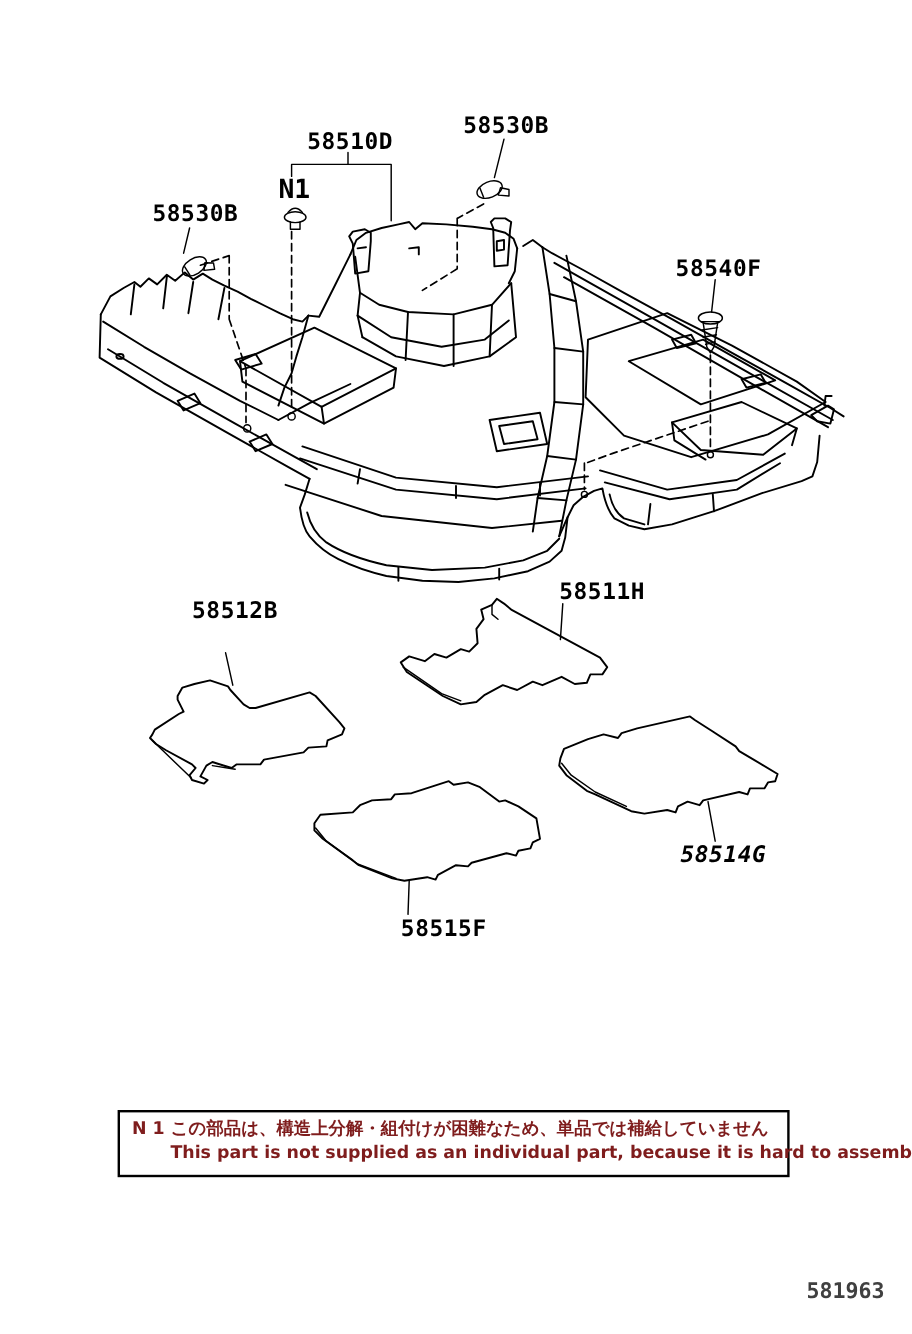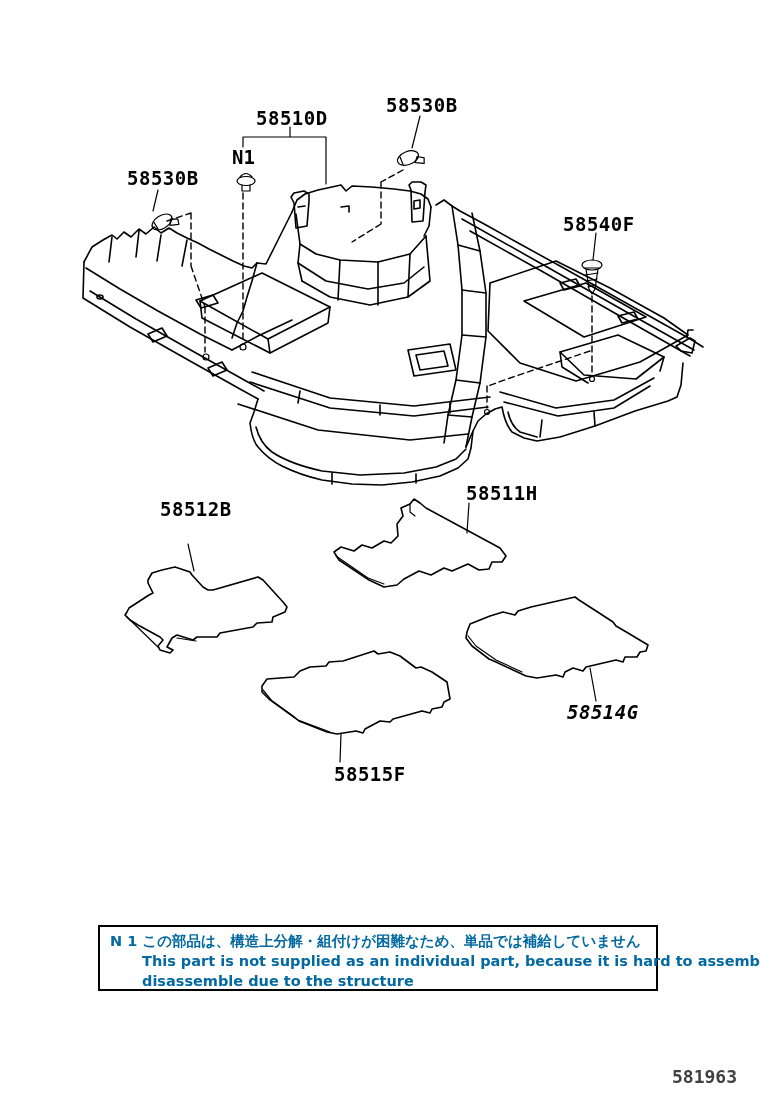--- a/index.html
+++ b/index.html
@@ -6,29 +6,29 @@
   .page {
     position:relative; width:760px; height:1112px; margin:0 auto;
     background:#ffffff; overflow:hidden;
     font-family:"DejaVu Sans Mono","Liberation Mono",monospace;
   }
   .page svg { position:absolute; left:0; top:0; }
   .plabel {
     position:absolute; font-weight:bold; font-size:19px; line-height:1;
     color:#000; white-space:nowrap; letter-spacing:0.5px;
   }
-  .plabel.small { font-size:19px; letter-spacing:0; }
+  .plabel.small { font-size:22px; letter-spacing:0; }
   .fig-code {
     position:absolute; left:672px; top:1068px; font-size:18px;
     font-weight:bold; color:#404040; line-height:1;
   }
   .note-box {
-    position:absolute; left:98px; top:925px; width:560px; height:66px;
+    position:absolute; left:98px; top:925px; width:560px; height:56px;
     border:2px solid #000; box-sizing:border-box; background:#fff;
-    font-family:"DejaVu Sans","Liberation Sans",sans-serif; color:#0369a1;
+    font-family:"DejaVu Sans","Liberation Sans",sans-serif; color:#7f1d1d;
   }
   .note-ja { font-size:14.5px; font-weight:bold; margin:4px 0 0 10px; line-height:20px; white-space:nowrap; }
   .note-en { font-size:14.5px; font-weight:bold; margin:0 0 0 42px; line-height:20px; white-space:nowrap; }
   .ln  { fill:none; stroke:#000; stroke-width:1.6; stroke-linecap:round; stroke-linejoin:round; }
   .lnth{ fill:none; stroke:#000; stroke-width:1.2; stroke-linecap:round; stroke-linejoin:round; }
   .dash{ fill:none; stroke:#000; stroke-width:1.4; stroke-dasharray:6 4; stroke-linecap:round; }
 </style>
 </head>
 <body>
 
@@ -189,18 +189,17 @@
   <div class="plabel" style="left:127px; top:169px;">58530B</div>
   <div class="plabel" style="left:563px; top:215px;">58540F</div>
   <div class="plabel" style="left:466px; top:484px;">58511H</div>
   <div class="plabel" style="left:160px; top:500px;">58512B</div>
   <div class="plabel" style="left:567px; top:703px;font-style:italic;">58514G</div>
   <div class="plabel" style="left:334px; top:765px;">58515F</div>
 
   <div class="note-box">
     <div class="note-ja">N 1 この部品は、構造上分解・組付けが困難なため、単品では補給していません</div>
     <div class="note-en">This part is not supplied as an individual part, because it is hard to assemble /</div>
-    <div class="note-en">disassemble due to the structure</div>
   </div>
 
   <div class="fig-code">581963</div>
 
 </div>
 
 </body></html>

